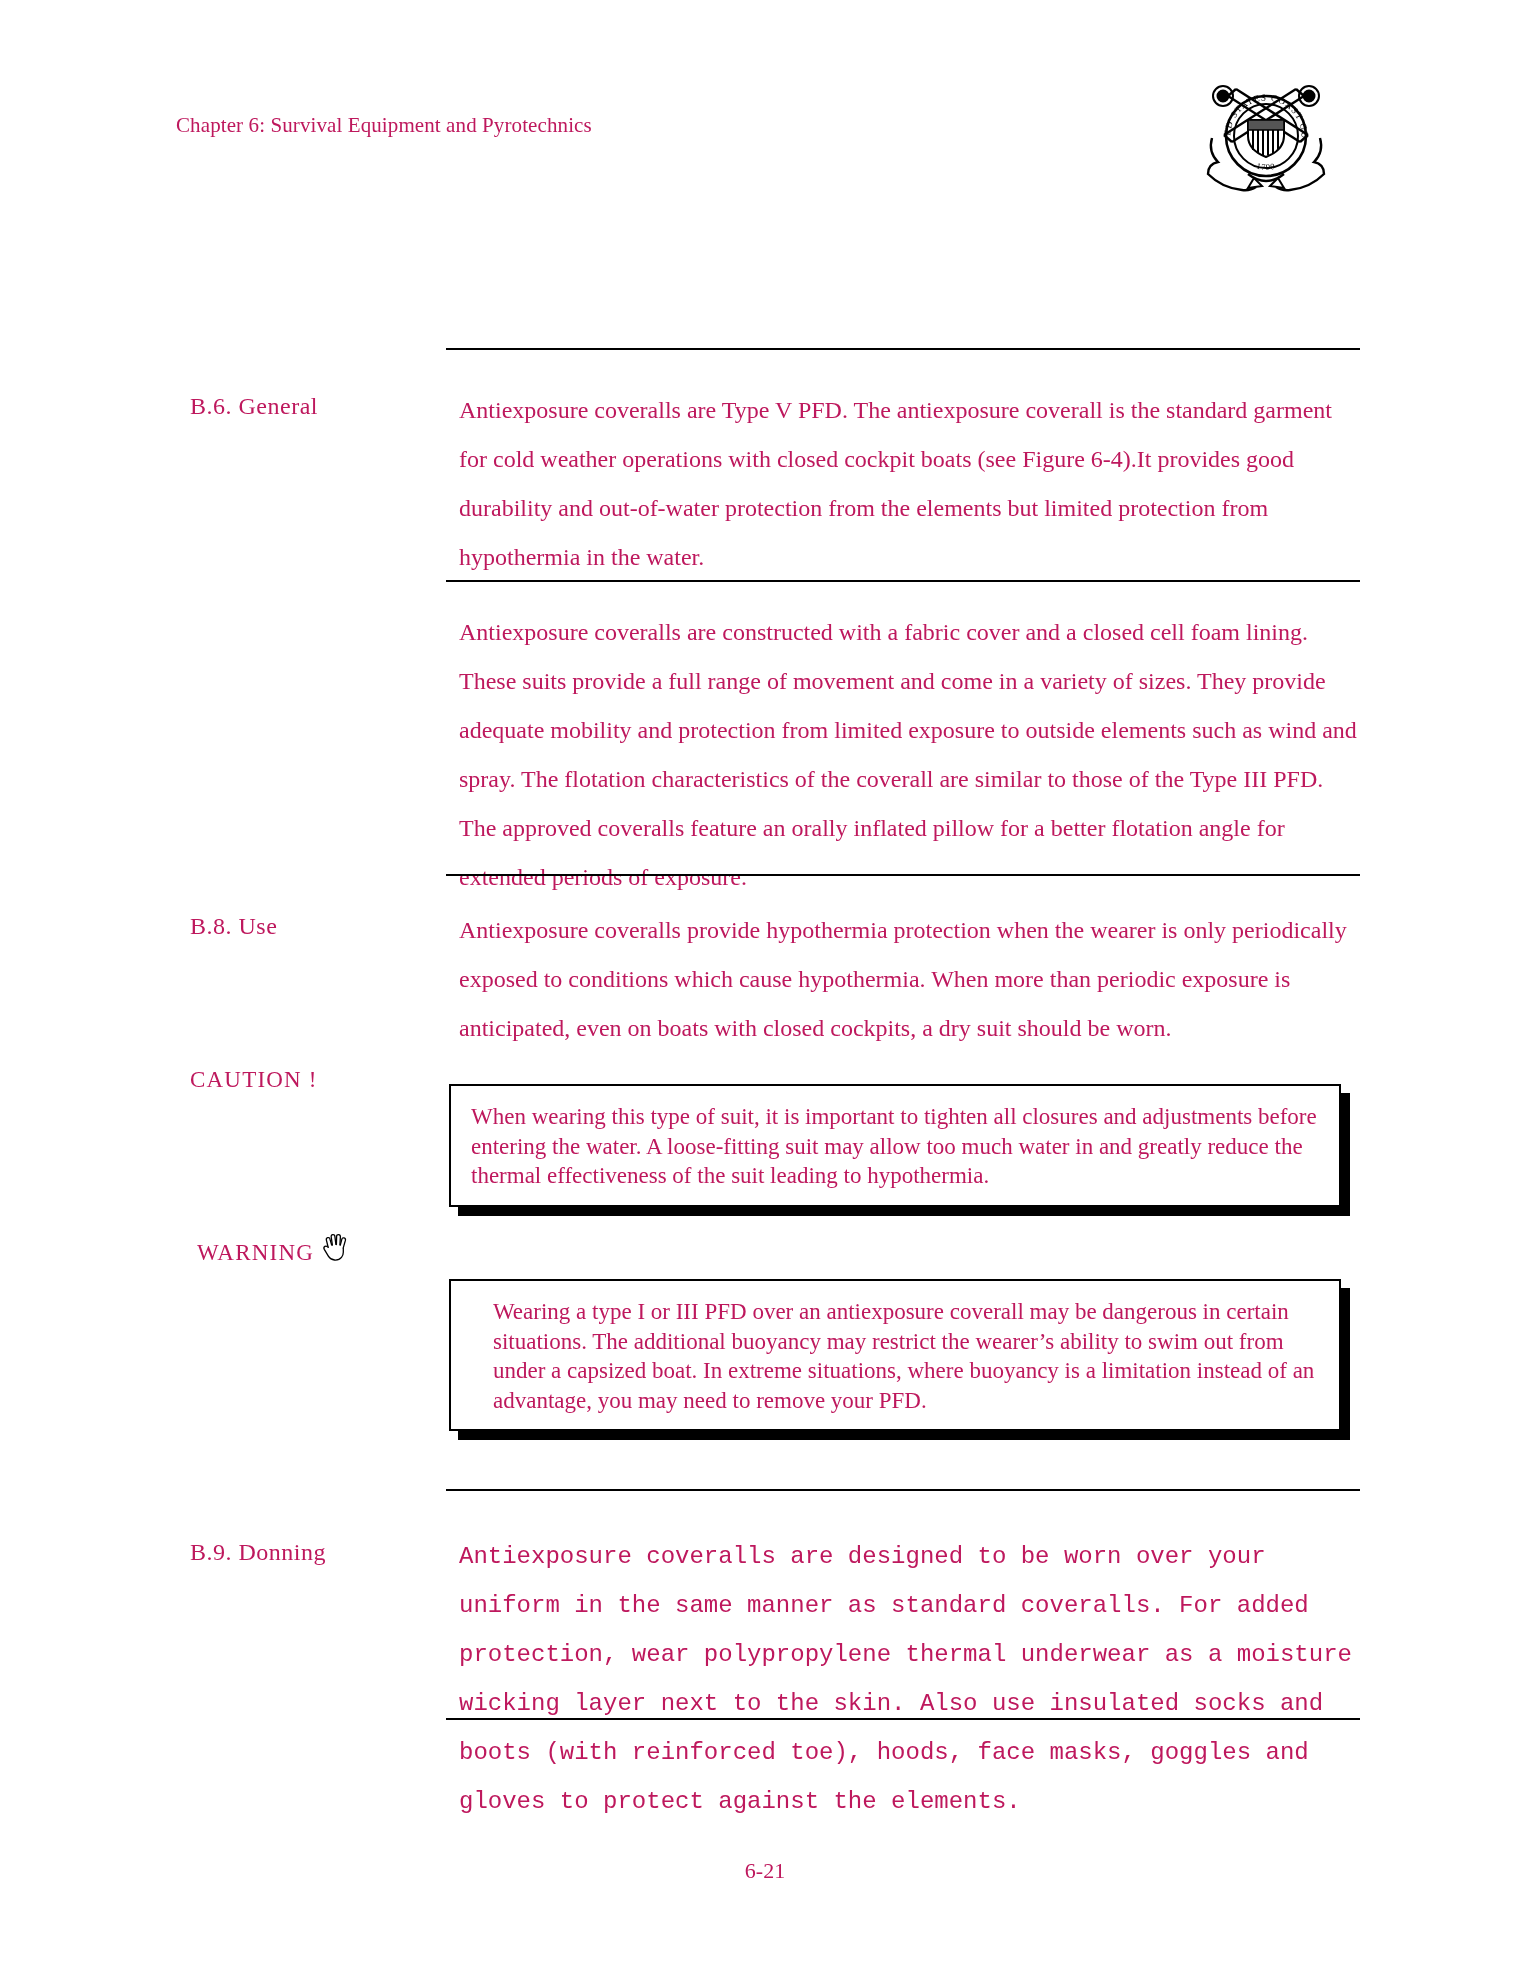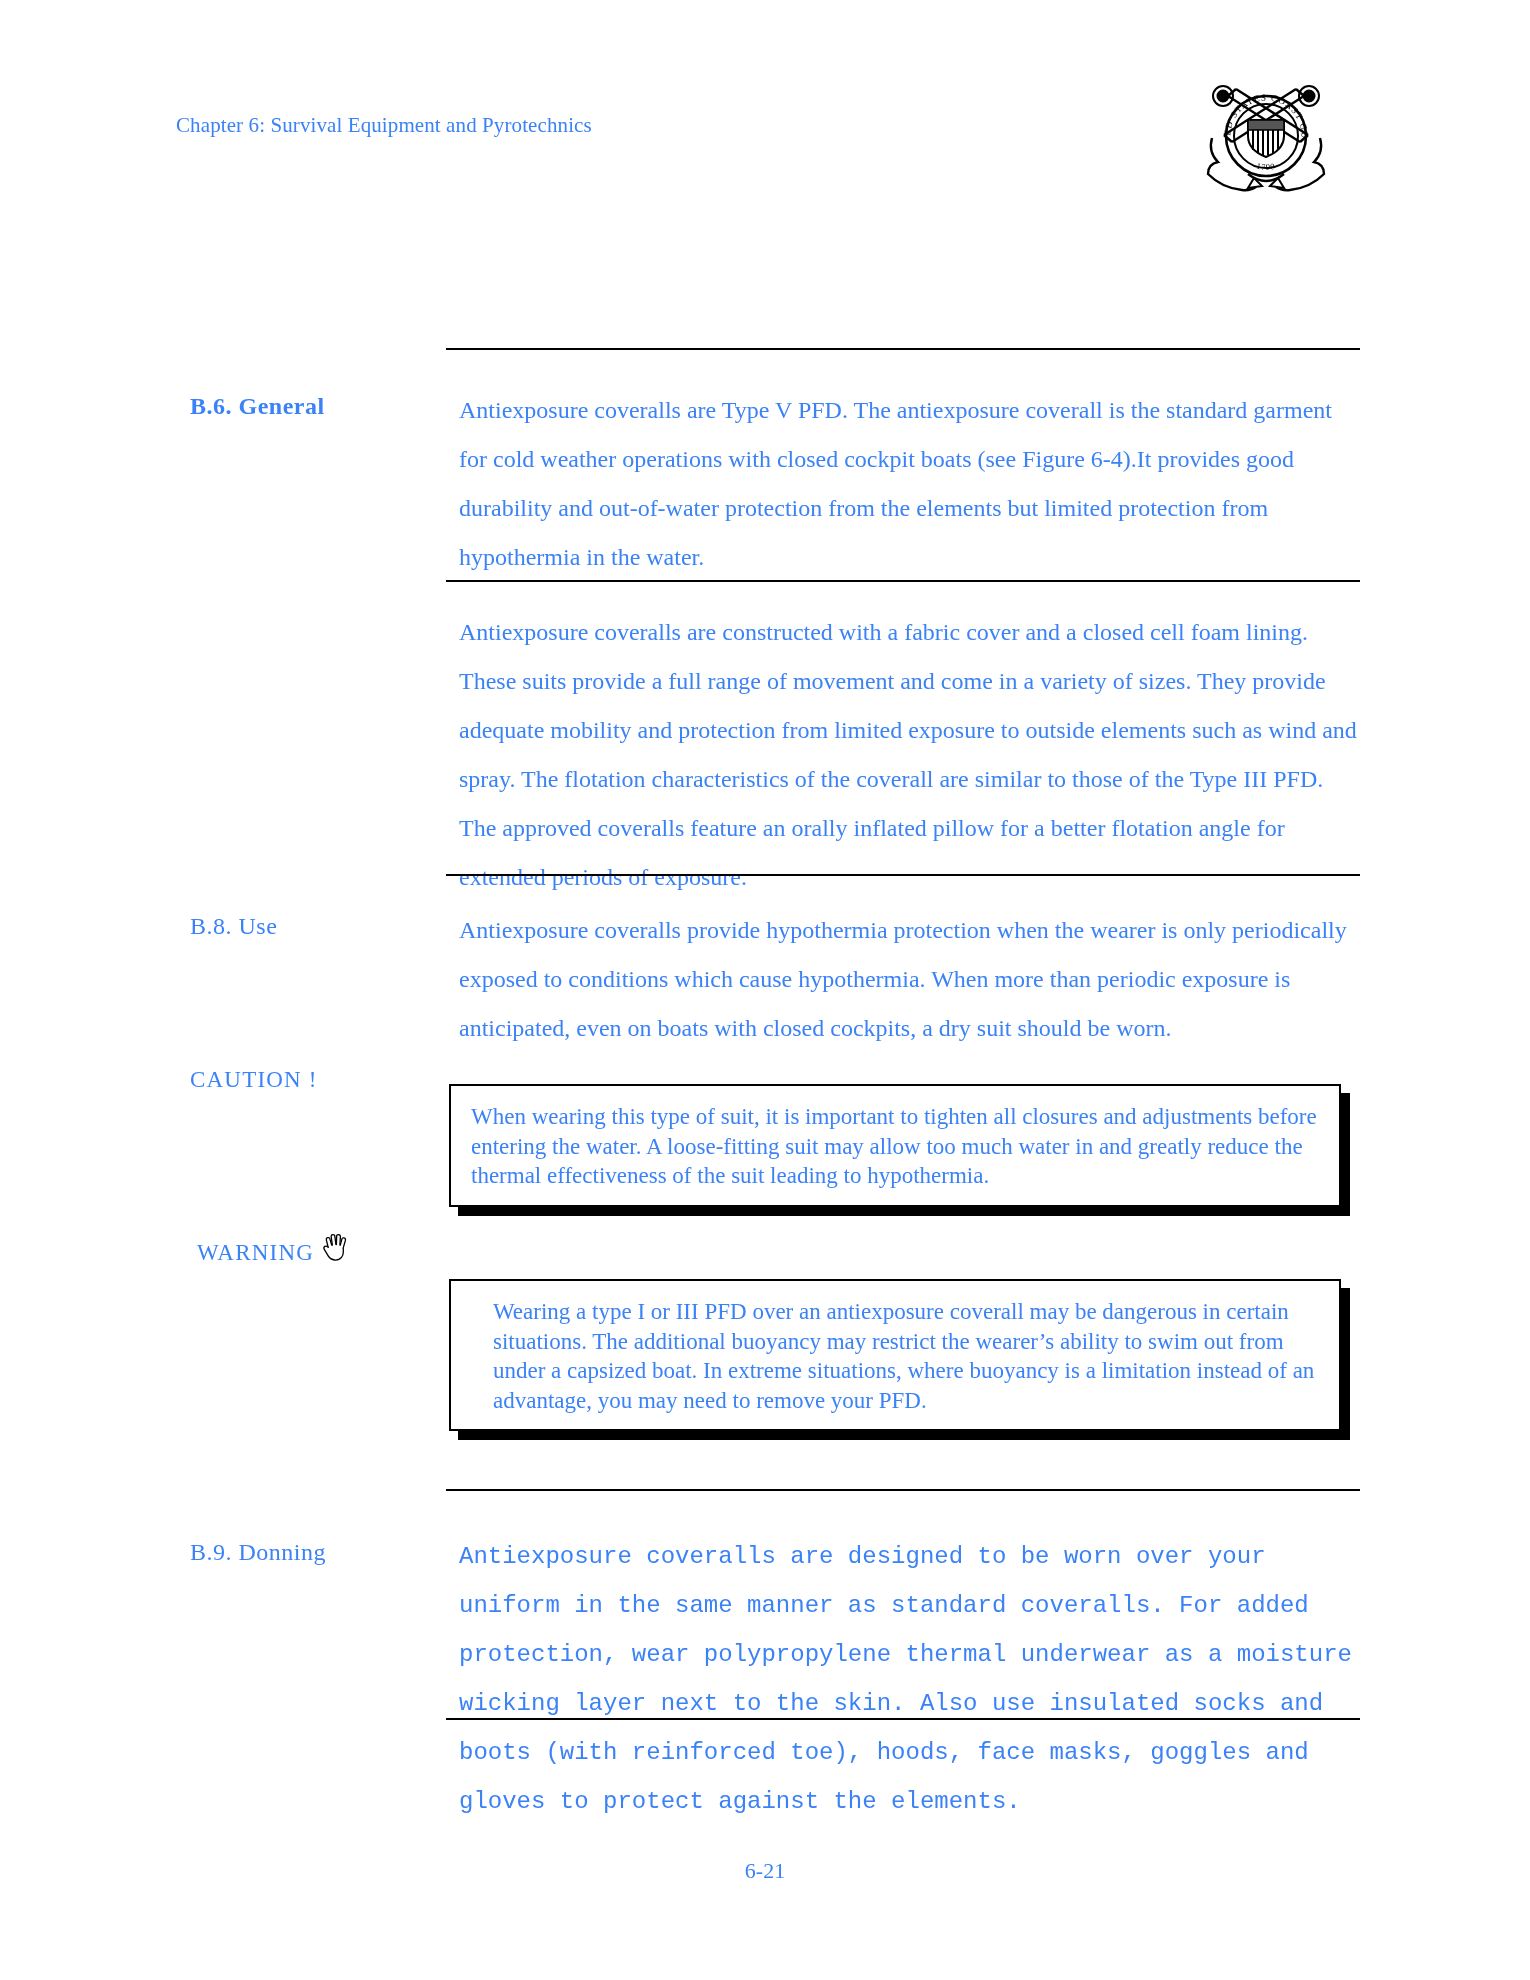--- a/index.html
+++ b/index.html
@@ -6,21 +6,21 @@
     margin: 0;
     padding: 0;
     background: #ffffff;
   }
   .page {
     position: relative;
     width: 1530px;
     height: 1980px;
     background: #ffffff;
     font-family: "Liberation Serif", "DejaVu Serif", serif;
-    color: #3b82f6;
+    color: #be185d;
     overflow: hidden;
   }
 
   
   .header {
     position: absolute;
     left: 176px;
     top: 113px;
     font-size: 21px;
     letter-spacing: 0.1px;
@@ -172,21 +172,21 @@
             <path d="M77 56 L77 79"></path>
             <path d="M82 56 L82 76"></path>
         </g>
       </g>
     </svg>
   </div>
 
 
   <div class="rule" style="top:348px;"></div>
 
-  <div class="label" style="top:388px;font-weight:bold;">B.6.  General</div>
+  <div class="label" style="top:388px;">B.6.  General</div>
   <div class="body-col" style="top:386px;">
     <p>Antiexposure coveralls are Type V PFD.  The antiexposure coverall is the standard garment for cold weather operations with closed cockpit boats (see Figure 6-4).It provides good durability and out-of-water protection from the elements but limited protection from hypothermia in the water.</p>
   </div>
 
   <div class="rule" style="top:580px;"></div>
 
   <div class="body-col" style="top:608px;">
     <p>Antiexposure coveralls are constructed with a fabric cover and a closed cell foam lining.  These suits provide a full range of movement and come in a variety of sizes.  They provide adequate mobility and protection from limited exposure to outside elements such as wind and spray.  The flotation characteristics of the coverall are similar to those of the Type III PFD.  The approved coveralls feature an orally inflated pillow for a better flotation angle for extended periods of exposure.</p>
   </div>
 

